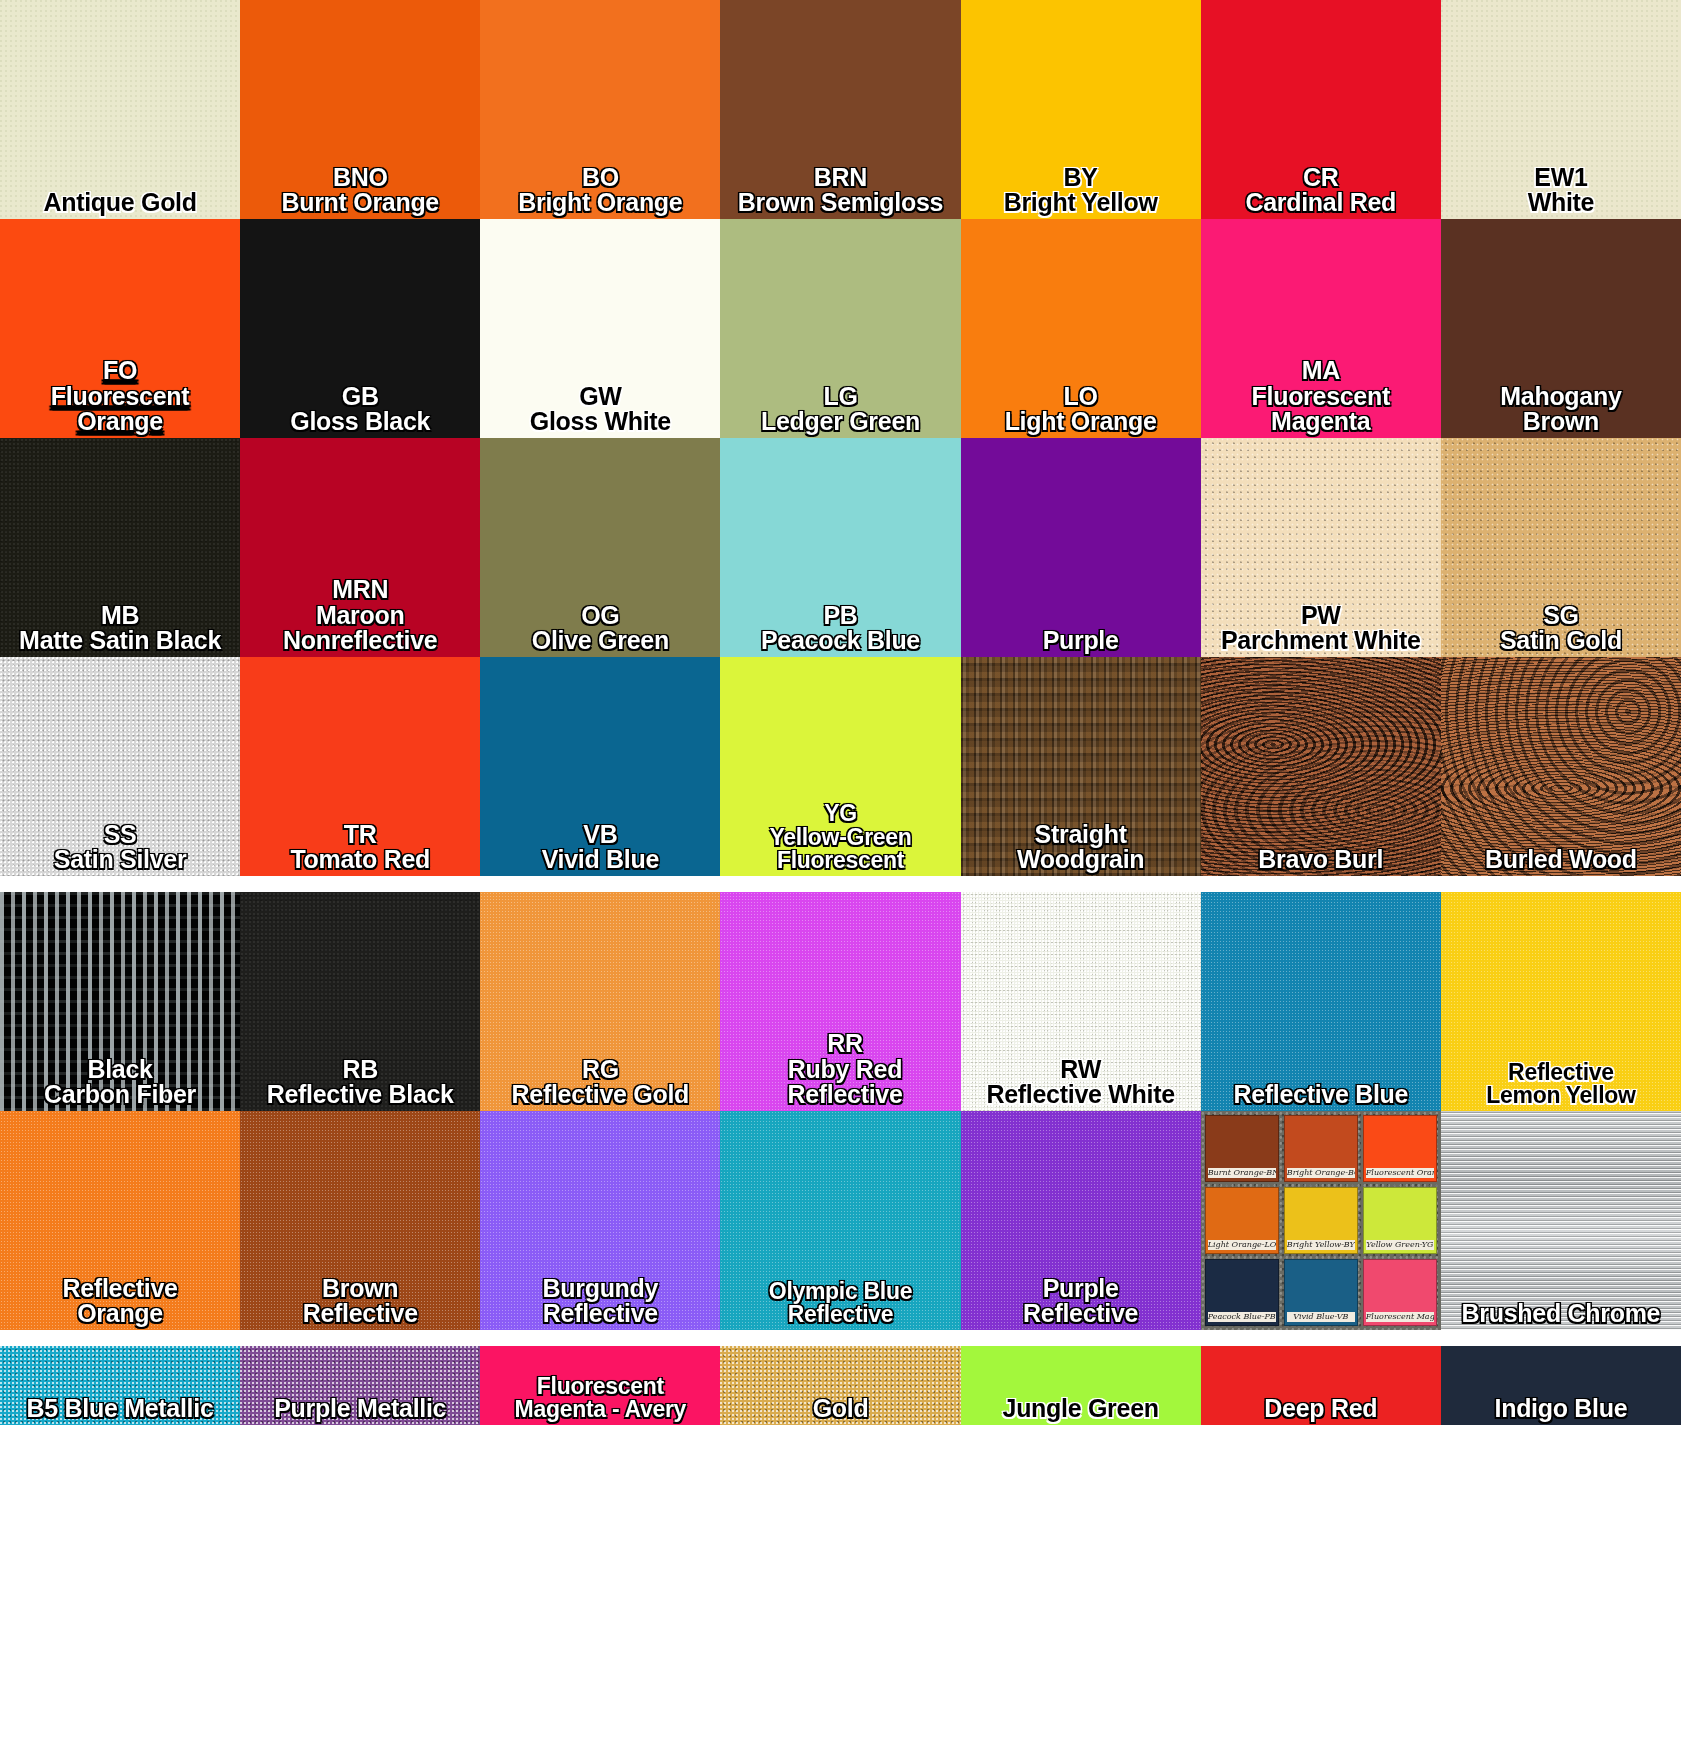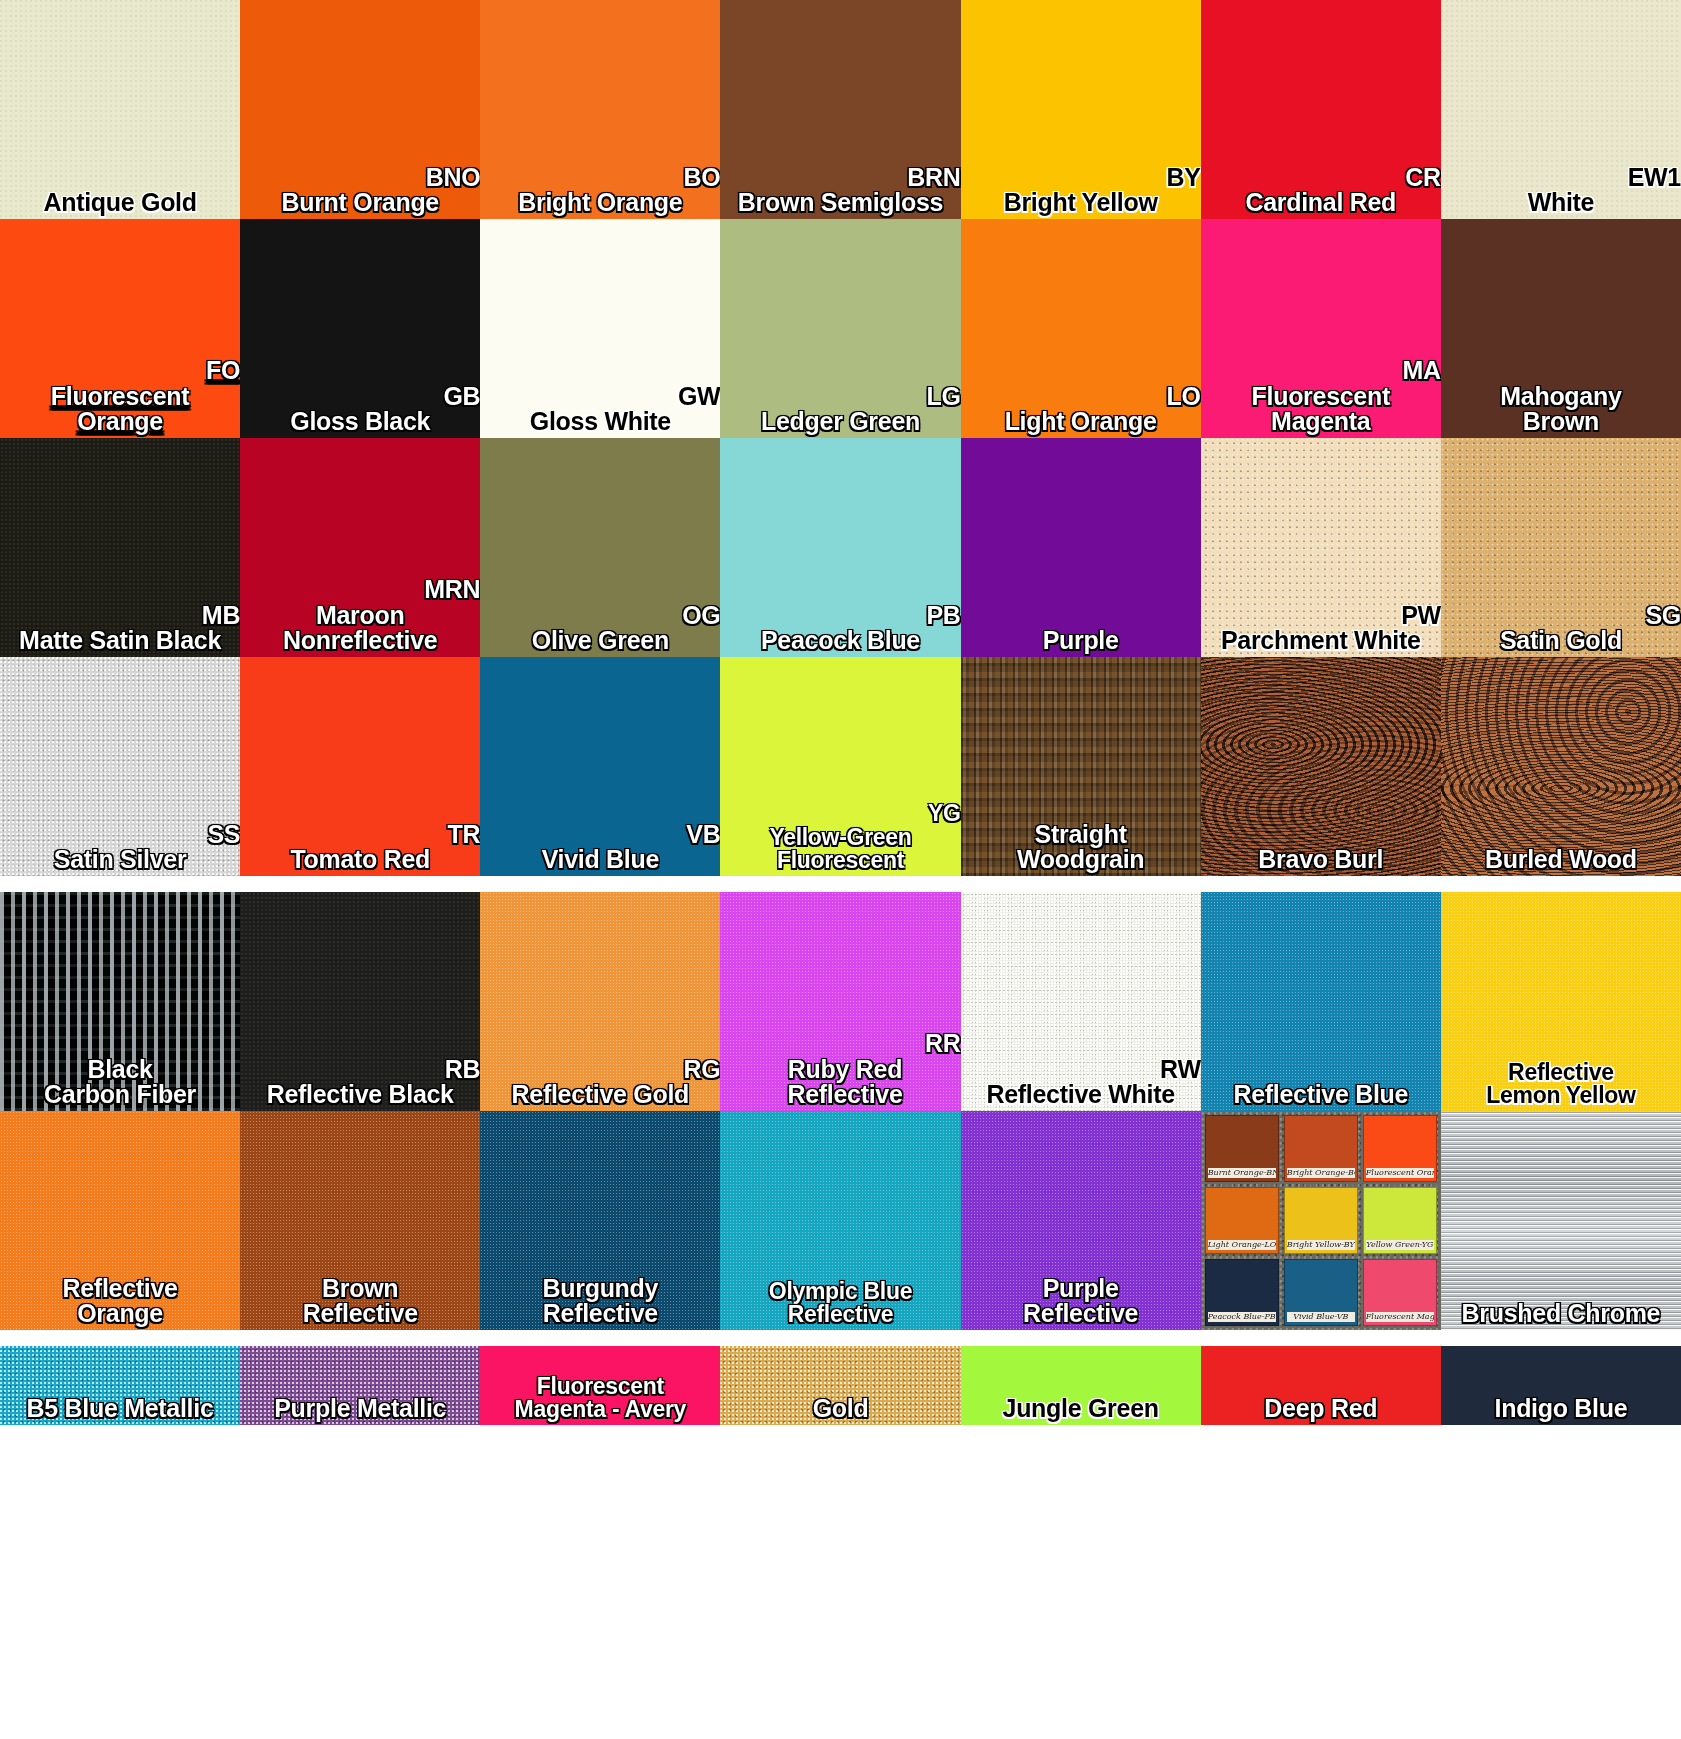--- a/index.html
+++ b/index.html
@@ -29,21 +29,21 @@
     z-index:3;
     width:100%;
     text-align:center;
     font-weight:bold;
     font-size:25px;
     line-height:1.03;
     letter-spacing:-0.3px;
     padding-bottom:3px;
     box-sizing:border-box;
   }
-  .lbl .code{display:block;text-align:right;}
+  .lbl .code{display:block;}
   .lbl .nm{display:block;}
   .lt{color:#ffffff;text-shadow:-1.5px -1.5px 0 #000,1.5px -1.5px 0 #000,-1.5px 1.5px 0 #000,1.5px 1.5px 0 #000, 0 0 2px #000;}
   .dk{color:#000000;text-shadow:-1.5px -1.5px 0 #fff,1.5px -1.5px 0 #fff,-1.5px 1.5px 0 #fff,1.5px 1.5px 0 #fff, 0 0 2px #fff;}
   .small{font-size:23px;}
 
   
   .tx-paper{background-image:radial-gradient(circle at 1px 1px, rgba(120,140,80,.18) 0.6px, transparent 0.9px);background-size:5px 5px;}
   .tx-noise{background-image:radial-gradient(circle at 50% 50%, rgba(255,255,255,.35) 0.5px, transparent 0.7px);background-size:3px 3px;}
   .tx-noise-d{background-image:radial-gradient(circle at 50% 50%, rgba(255,255,255,.22) 0.5px, transparent 0.8px),radial-gradient(circle at 20% 70%, rgba(0,0,0,.22) 0.5px, transparent 0.8px);background-size:4px 4px,5px 5px;}
   .tx-sparkle{background-image:radial-gradient(circle at 30% 30%, rgba(255,255,255,.55) 0.7px, transparent 1.1px),radial-gradient(circle at 70% 75%, rgba(0,0,0,.30) 0.7px, transparent 1.1px);background-size:5px 5px,7px 7px;}
@@ -377,21 +377,21 @@
           <div class="lbl lt">
             <span class="nm">Reflective<br>Orange</span>
           </div>
         </div>
         <div class="swatch" style="background: rgb(157, 71, 23); height: 219px;">
           <div class="tex tx-noise"></div>
           <div class="lbl lt">
             <span class="nm">Brown<br>Reflective</span>
           </div>
         </div>
-        <div class="swatch" style="background: #0c4a6e; height: 219px;">
+        <div class="swatch" style="background: #8b5cf6; height: 219px;">
           <div class="tex tx-noise"></div>
           <div class="lbl lt">
             <span class="nm">Burgundy<br>Reflective</span>
           </div>
         </div>
         <div class="swatch" style="background: rgb(23, 166, 191); height: 219px;">
           <div class="tex tx-noise"></div>
           <div class="lbl lt small">
             <span class="nm">Olympic Blue<br>Reflective</span>
           </div>

